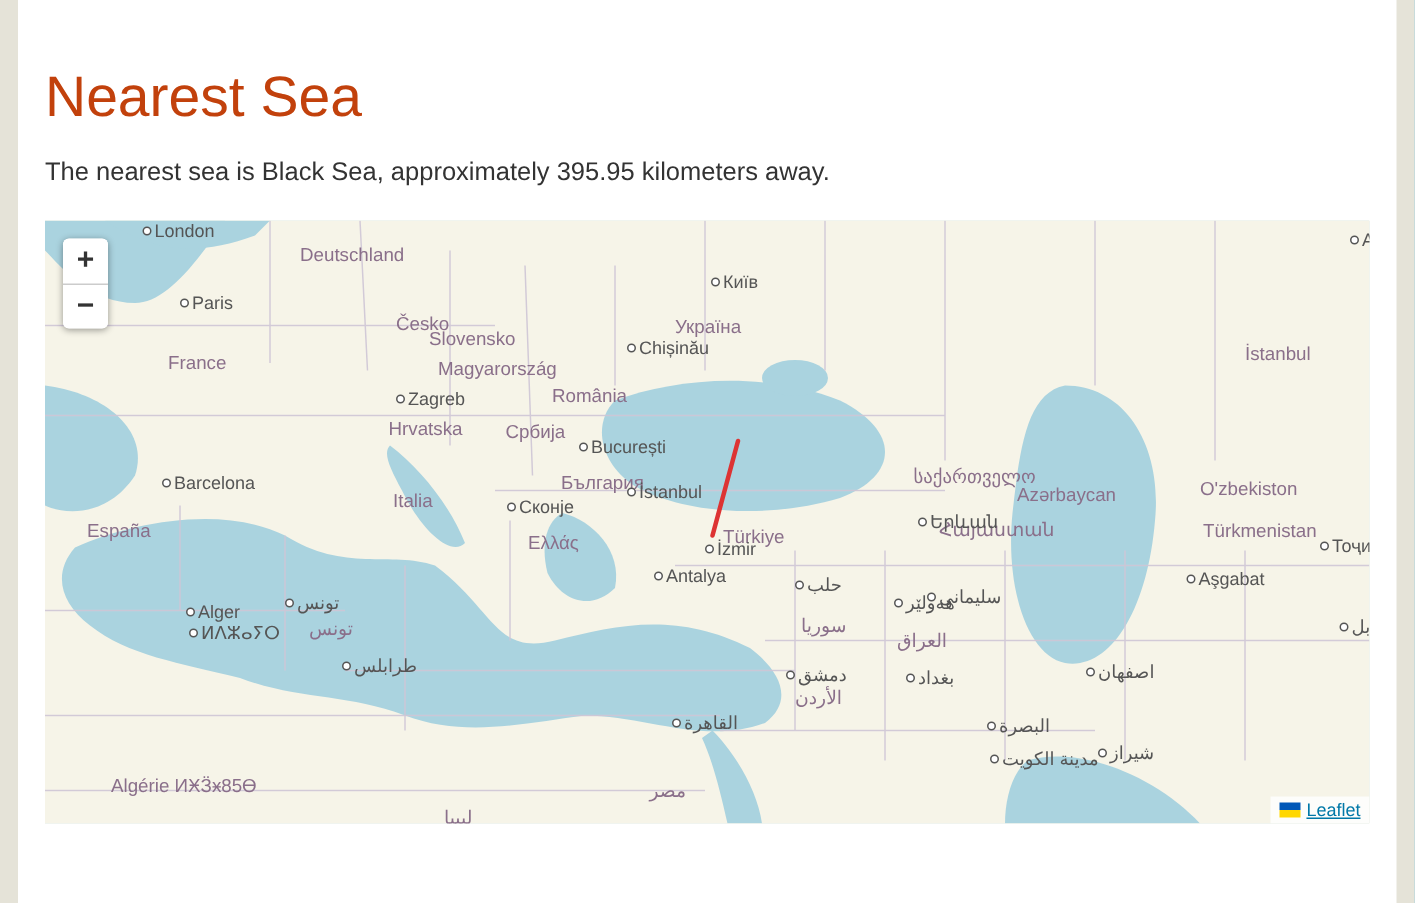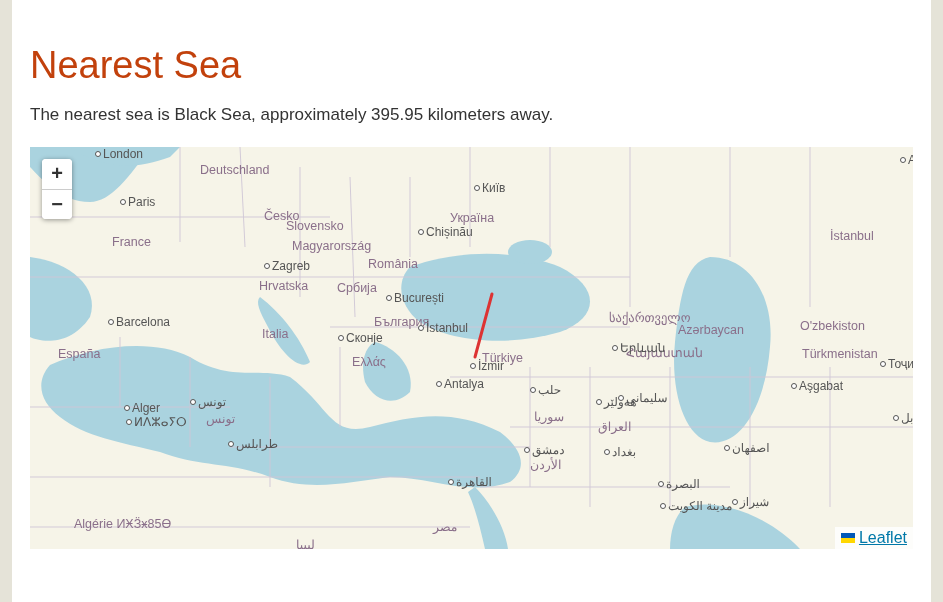--- a/index.html
+++ b/index.html
@@ -74,21 +74,21 @@
   .zoom-btn + .zoom-btn {
     border-top: 1px solid #ccc;
   }
   .leaflet-attr {
     position: absolute;
     right: 0;
     bottom: 0;
     z-index: 10;
     background: rgba(255,255,255,0.8);
     padding: 2px 6px;
-    font-size: 16px;
+    font-size: 12px;
     color: #0078A8;
     display: flex;
     align-items: center;
     gap: 4px;
   }
   .leaflet-flag {
     display: inline-block;
     width: 14px;
     height: 10px;
     background: linear-gradient(to bottom, #0057b7 0 50%, #ffd700 50% 100%);

